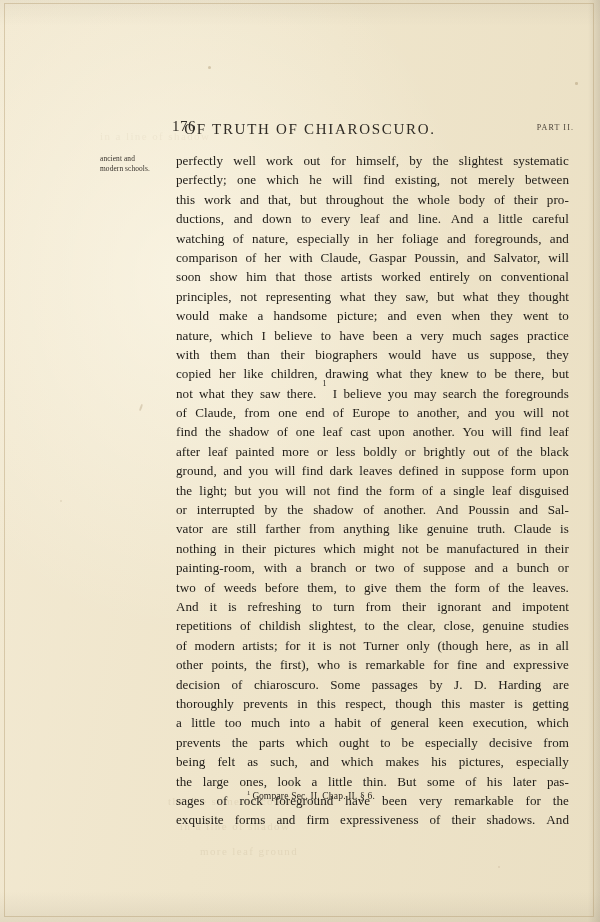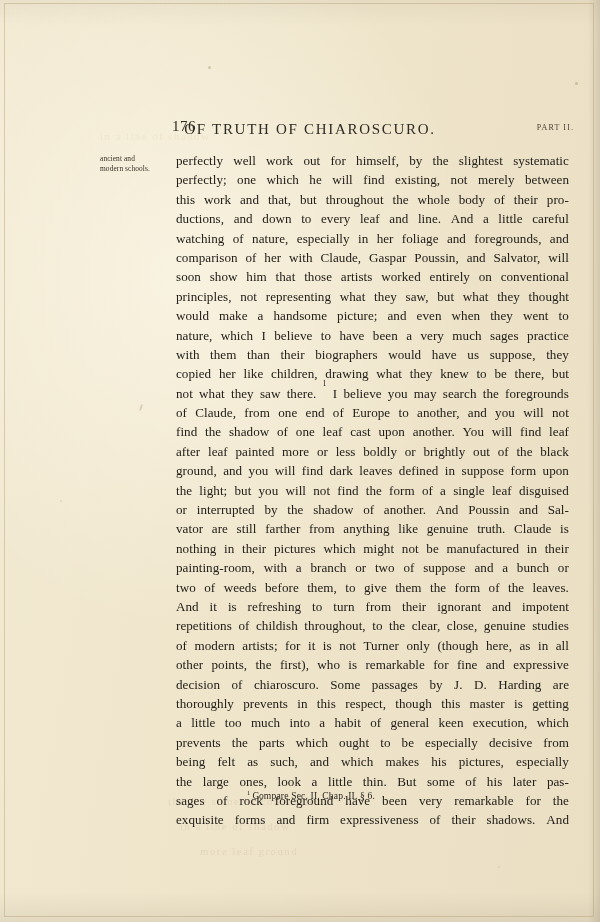--- a/index.html
+++ b/index.html
@@ -227,21 +227,21 @@
       <div class="line just"><span class="w">find</span><span class="w">the</span><span class="w">shadow</span><span class="w">of</span><span class="w">one</span><span class="w">leaf</span><span class="w">cast</span><span class="w">upon</span><span class="w">another.</span><span class="w">You</span><span class="w">will</span><span class="w">find</span><span class="w">leaf</span></div>
       <div class="line just"><span class="w">after</span><span class="w">leaf</span><span class="w">painted</span><span class="w">more</span><span class="w">or</span><span class="w">less</span><span class="w">boldly</span><span class="w">or</span><span class="w">brightly</span><span class="w">out</span><span class="w">of</span><span class="w">the</span><span class="w">black</span></div>
       <div class="line just"><span class="w">ground,</span><span class="w">and</span><span class="w">you</span><span class="w">will</span><span class="w">find</span><span class="w">dark</span><span class="w">leaves</span><span class="w">defined</span><span class="w">in</span><span class="w">suppose</span><span class="w">form</span><span class="w">upon</span></div>
       <div class="line just"><span class="w">the</span><span class="w">light;</span><span class="w">but</span><span class="w">you</span><span class="w">will</span><span class="w">not</span><span class="w">find</span><span class="w">the</span><span class="w">form</span><span class="w">of</span><span class="w">a</span><span class="w">single</span><span class="w">leaf</span><span class="w">disguised</span></div>
       <div class="line just"><span class="w">or</span><span class="w">interrupted</span><span class="w">by</span><span class="w">the</span><span class="w">shadow</span><span class="w">of</span><span class="w">another.</span><span class="w">And</span><span class="w">Poussin</span><span class="w">and</span><span class="w">Sal-</span></div>
       <div class="line just"><span class="w">vator</span><span class="w">are</span><span class="w">still</span><span class="w">farther</span><span class="w">from</span><span class="w">anything</span><span class="w">like</span><span class="w">genuine</span><span class="w">truth.</span><span class="w">Claude</span><span class="w">is</span></div>
       <div class="line just"><span class="w">nothing</span><span class="w">in</span><span class="w">their</span><span class="w">pictures</span><span class="w">which</span><span class="w">might</span><span class="w">not</span><span class="w">be</span><span class="w">manufactured</span><span class="w">in</span><span class="w">their</span></div>
       <div class="line just"><span class="w">painting-room,</span><span class="w">with</span><span class="w">a</span><span class="w">branch</span><span class="w">or</span><span class="w">two</span><span class="w">of</span><span class="w">suppose</span><span class="w">and</span><span class="w">a</span><span class="w">bunch</span><span class="w">or</span></div>
       <div class="line just"><span class="w">two</span><span class="w">of</span><span class="w">weeds</span><span class="w">before</span><span class="w">them,</span><span class="w">to</span><span class="w">give</span><span class="w">them</span><span class="w">the</span><span class="w">form</span><span class="w">of</span><span class="w">the</span><span class="w">leaves.</span></div>
       <div class="line just"><span class="w">And</span><span class="w">it</span><span class="w">is</span><span class="w">refreshing</span><span class="w">to</span><span class="w">turn</span><span class="w">from</span><span class="w">their</span><span class="w">ignorant</span><span class="w">and</span><span class="w">impotent</span></div>
-      <div class="line just"><span class="w">repetitions</span><span class="w">of</span><span class="w">childish</span><span class="w">throughout,</span><span class="w">to</span><span class="w">the</span><span class="w">clear,</span><span class="w">close,</span><span class="w">genuine</span><span class="w">studies</span></div>
+      <div class="line just"><span class="w">repetitions</span><span class="w">of</span><span class="w">childish</span><span class="w">slightest,</span><span class="w">to</span><span class="w">the</span><span class="w">clear,</span><span class="w">close,</span><span class="w">genuine</span><span class="w">studies</span></div>
       <div class="line just"><span class="w">of</span><span class="w">modern</span><span class="w">artists;</span><span class="w">for</span><span class="w">it</span><span class="w">is</span><span class="w">not</span><span class="w">Turner</span><span class="w">only</span><span class="w">(though</span><span class="w">here,</span><span class="w">as</span><span class="w">in</span><span class="w">all</span></div>
       <div class="line just"><span class="w">other</span><span class="w">points,</span><span class="w">the</span><span class="w">first),</span><span class="w">who</span><span class="w">is</span><span class="w">remarkable</span><span class="w">for</span><span class="w">fine</span><span class="w">and</span><span class="w">expressive</span></div>
       <div class="line just"><span class="w">decision</span><span class="w">of</span><span class="w">chiaroscuro.</span><span class="w">Some</span><span class="w">passages</span><span class="w">by</span><span class="w">J.</span><span class="w">D.</span><span class="w">Harding</span><span class="w">are</span></div>
       <div class="line just"><span class="w">thoroughly</span><span class="w">prevents</span><span class="w">in</span><span class="w">this</span><span class="w">respect,</span><span class="w">though</span><span class="w">this</span><span class="w">master</span><span class="w">is</span><span class="w">getting</span></div>
       <div class="line just"><span class="w">a</span><span class="w">little</span><span class="w">too</span><span class="w">much</span><span class="w">into</span><span class="w">a</span><span class="w">habit</span><span class="w">of</span><span class="w">general</span><span class="w">keen</span><span class="w">execution,</span><span class="w">which</span></div>
       <div class="line just"><span class="w">prevents</span><span class="w">the</span><span class="w">parts</span><span class="w">which</span><span class="w">ought</span><span class="w">to</span><span class="w">be</span><span class="w">especially</span><span class="w">decisive</span><span class="w">from</span></div>
       <div class="line just"><span class="w">being</span><span class="w">felt</span><span class="w">as</span><span class="w">such,</span><span class="w">and</span><span class="w">which</span><span class="w">makes</span><span class="w">his</span><span class="w">pictures,</span><span class="w">especially</span></div>
       <div class="line just"><span class="w">the</span><span class="w">large</span><span class="w">ones,</span><span class="w">look</span><span class="w">a</span><span class="w">little</span><span class="w">thin.</span><span class="w">But</span><span class="w">some</span><span class="w">of</span><span class="w">his</span><span class="w">later</span><span class="w">pas-</span></div>
       <div class="line just"><span class="w">sages</span><span class="w">of</span><span class="w">rock</span><span class="w">foreground</span><span class="w">have</span><span class="w">been</span><span class="w">very</span><span class="w">remarkable</span><span class="w">for</span><span class="w">the</span></div>
       <div class="line just"><span class="w">exquisite</span><span class="w">forms</span><span class="w">and</span><span class="w">firm</span><span class="w">expressiveness</span><span class="w">of</span><span class="w">their</span><span class="w">shadows.</span><span class="w">And</span></div>

